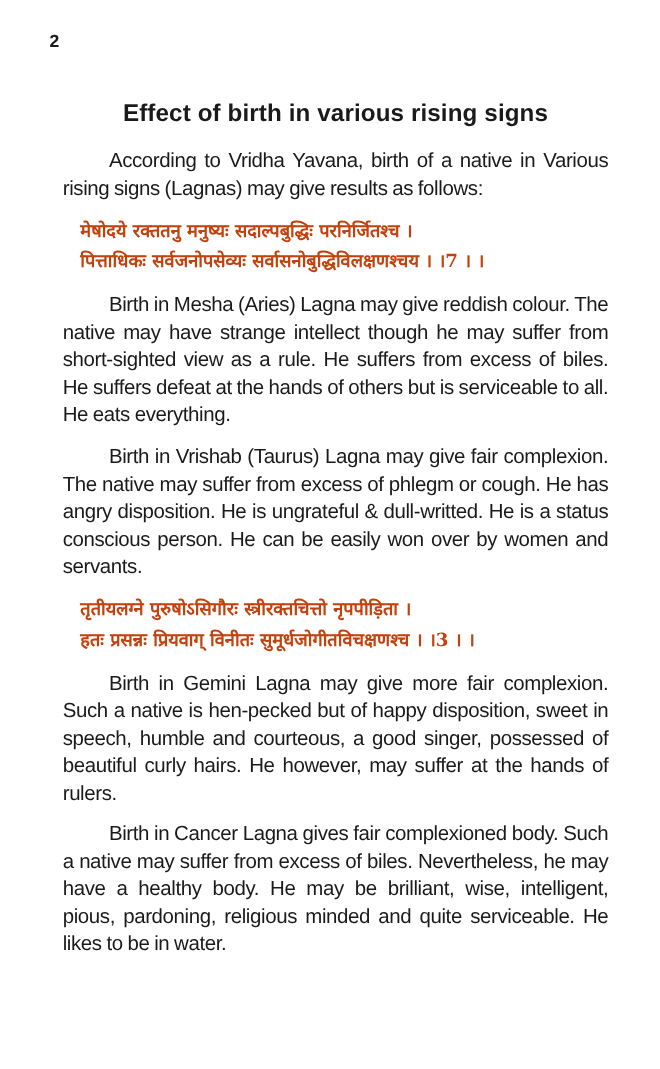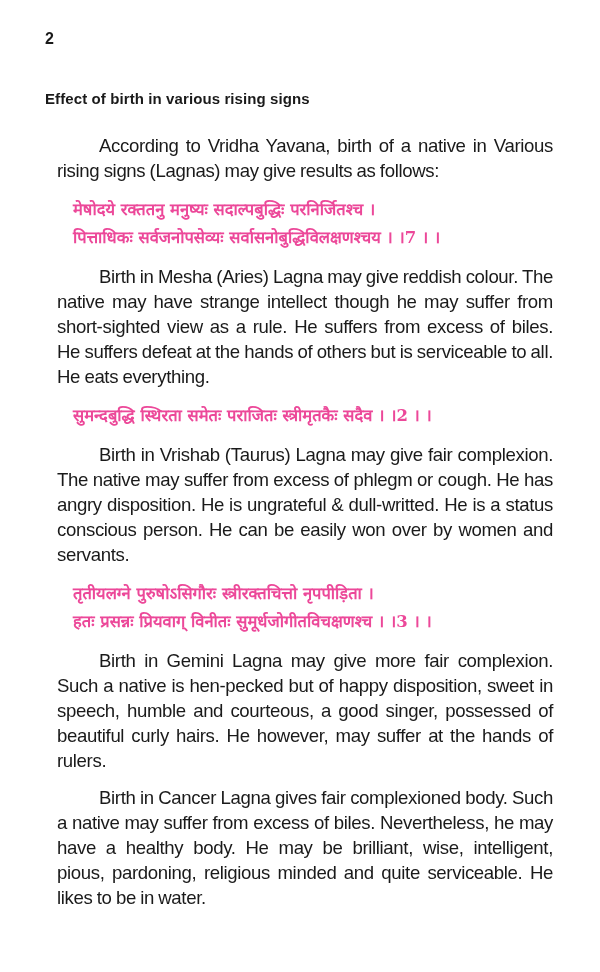--- a/index.html
+++ b/index.html
@@ -41,22 +41,22 @@
       top: 0;
       font-style: italic;
       font-weight: bold;
       letter-spacing: 0.1px;
     }
     .section-title {
       position: absolute;
       top: 90px;
       left: 0;
       width: 520px;
-      text-align: left;
-      font-size: 15px;
+      text-align: center;
+      font-size: 22px;
       font-weight: bold;
       letter-spacing: 0.1px;
     }
     .content {
       position: absolute;
       top: 121px;
       left: 0;
       width: 520px;
     }
     p.body {
@@ -67,21 +67,21 @@
       text-indent: 42px;
       letter-spacing: -0.35px;
       word-spacing: -0.5px;
     }
     .verse {
       margin: 13px 0 11px 28px;
       font-family: "DejaVu Serif", "Liberation Serif", serif;
       font-size: 16.5px;
       line-height: 28px;
       font-weight: bold;
-      color: #ec4899;
+      color: #c2410c;
       white-space: nowrap;
     }
     .verse-line {
       display: block;
     }
     .p-intro { margin-bottom: 0; }
   </style>
 </head>
 <body>
 
@@ -97,21 +97,20 @@
 
     <p class="body p-intro">According to Vridha Yavana, birth of a native in Various rising signs (Lagnas) may give results as follows:</p>
 
     <div class="verse">
       <span class="verse-line">मेषोदये रक्ततनु मनुष्यः सदाल्पबुद्धिः परनिर्जितश्च ।</span>
       <span class="verse-line">पित्ताधिकः सर्वजनोपसेव्यः सर्वासनोबुद्धिविलक्षणश्चय । ।7 । ।</span>
     </div>
     <p class="body">Birth in Mesha (Aries) Lagna may give reddish colour. The native may have strange intellect though he may suffer from short-sighted view as a rule. He suffers from excess of biles. He suffers defeat at the hands of others but is serviceable to all. He eats everything.</p>
 
     <div class="verse">
-      <span class="verse-line">सुमन्दबुद्धि स्थिरता समेतः पराजितः स्त्रीमृतकैः सदैव । ।2 । ।</span>
     </div>
     <p class="body">Birth in Vrishab (Taurus) Lagna may give fair complexion. The native may suffer from excess of phlegm or cough. He has angry disposition. He is ungrateful &amp; dull-writted. He is a status conscious person. He can be easily won over by women and servants.</p>
 
     <div class="verse">
       <span class="verse-line">तृतीयलग्ने पुरुषोऽसिगौरः स्त्रीरक्तचित्तो नृपपीड़िता ।</span>
       <span class="verse-line">हतः प्रसन्नः प्रियवाग् विनीतः सुमूर्धजोगीतविचक्षणश्च । ।3 । ।</span>
     </div>
     <p class="body">Birth in Gemini Lagna may give more fair complexion. Such a native is hen-pecked but of happy disposition, sweet in speech, humble and courteous, a good singer, possessed of beautiful curly hairs. He however, may suffer at the hands of rulers.</p>
 
     <p class="body">Birth in Cancer Lagna gives fair complexioned body. Such a native may suffer from excess of biles. Nevertheless, he may have a healthy body. He may be brilliant, wise, intelligent, pious, pardoning, religious minded and quite serviceable. He likes to be in water.</p>

